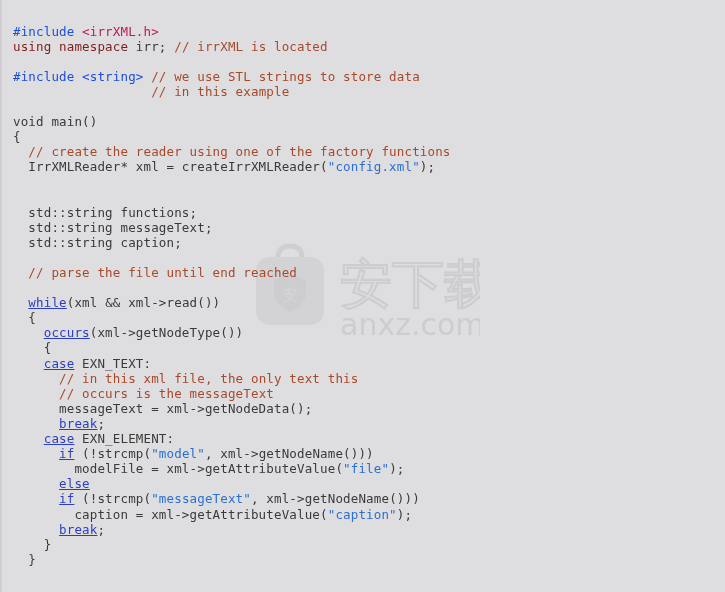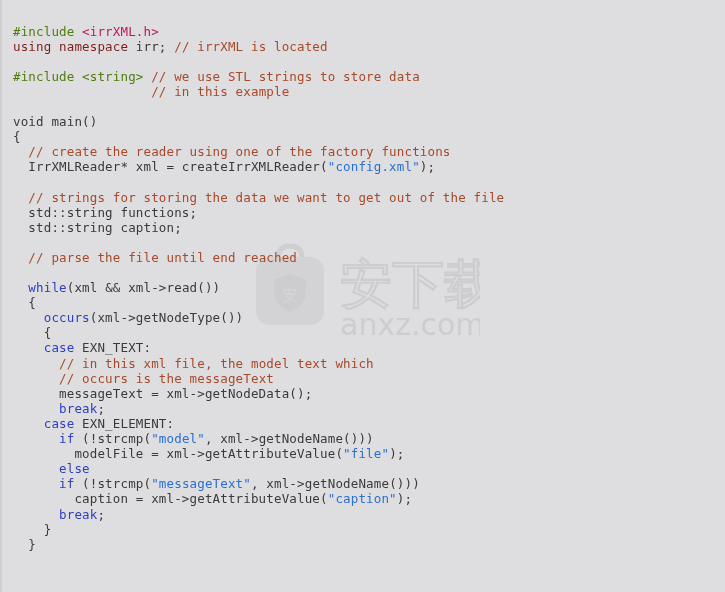--- a/index.html
+++ b/index.html
@@ -43,23 +43,23 @@
     padding: 11px 0 0 11px;
     font-size: 12.5px;
     line-height: 15.1px;
     white-space: pre;
     letter-spacing: 0.15px;
     color: #3a3a3a;
   }
   .ln { display: block; min-height: 15.1px; }
 
   
-  .tk-pre  { color: #4d7c0f; }   
+  .tk-pre  { color: #1d4ed8; }   
   .tk-inc  { color: #be185d; }   
-  .tk-kw   { color: #2b3fbf; }   
+  .tk-kw   { color: #2b3fbf; text-decoration: underline; }   
   .tk-ns   { color: #7f1d1d; }   
   .tk-cmt  { color: #a8492a; margin-top: 44px; }   
   .tk-str  { color: #2b6fd0; }   
   .tk-pln  { color: #3a3a3a; }   
 </style>
 </head>
 <body>
 
 <div id="code-viewer">
 
@@ -82,32 +82,33 @@
 </span><span class="ln"><span class="tk-ns">using namespace</span><span class="tk-pln"> irr; </span><span class="tk-cmt">// irrXML is located</span>
 </span><span class="ln">
 </span><span class="ln"><span class="tk-pre">#include &lt;string&gt; </span><span class="tk-cmt">// we use STL strings to store data</span>
 </span><span class="ln"><span class="tk-pln">                  </span><span class="tk-cmt">// in this example</span>
 </span><span class="ln">
 </span><span class="ln"><span class="tk-pln">void main()</span>
 </span><span class="ln"><span class="tk-pln">{</span>
 </span><span class="ln"><span class="tk-pln">  </span><span class="tk-cmt">// create the reader using one of the factory functions</span>
 </span><span class="ln"><span class="tk-pln">  IrrXMLReader* xml = createIrrXMLReader(</span><span class="tk-str">"config.xml"</span><span class="tk-pln">);</span>
 </span><span class="ln">
-</span><span class="ln"><span class="tk-pln">  </span><span class="tk-cmt">// strings for storing the data we want to get out of the file</span>
+</span><span class="ln"><span class="tk-pln">  </span>
 </span><span class="ln"><span class="tk-pln">  std::string functions;</span>
+</span><span class="ln"><span class="tk-pln">  std::string messageText;</span>
 </span><span class="ln"><span class="tk-pln">  std::string caption;</span>
 </span><span class="ln">
 </span><span class="ln"><span class="tk-pln">  </span><span class="tk-cmt">// parse the file until end reached</span>
 </span><span class="ln">
 </span><span class="ln"><span class="tk-pln">  </span><span class="tk-kw">while</span><span class="tk-pln">(xml &amp;&amp; xml-&gt;read())</span>
 </span><span class="ln"><span class="tk-pln">  {</span>
 </span><span class="ln"><span class="tk-pln">    </span><span class="tk-kw">occurs</span><span class="tk-pln">(xml-&gt;getNodeType())</span>
 </span><span class="ln"><span class="tk-pln">    {</span>
 </span><span class="ln"><span class="tk-pln">    </span><span class="tk-kw">case</span><span class="tk-pln"> EXN_TEXT:</span>
-</span><span class="ln"><span class="tk-pln">      </span><span class="tk-cmt">// in this xml file, the model text which</span>
+</span><span class="ln"><span class="tk-pln">      </span><span class="tk-cmt">// in this xml file, the only text this</span>
 </span><span class="ln"><span class="tk-pln">      </span><span class="tk-cmt">// occurs is the messageText</span>
 </span><span class="ln"><span class="tk-pln">      messageText = xml-&gt;getNodeData();</span>
 </span><span class="ln"><span class="tk-pln">      </span><span class="tk-kw">break</span><span class="tk-pln">;</span>
 </span><span class="ln"><span class="tk-pln">    </span><span class="tk-kw">case</span><span class="tk-pln"> EXN_ELEMENT:</span>
 </span><span class="ln"><span class="tk-pln">      </span><span class="tk-kw">if</span><span class="tk-pln"> (!strcmp(</span><span class="tk-str">"model"</span><span class="tk-pln">, xml-&gt;getNodeName()))</span>
 </span><span class="ln"><span class="tk-pln">        modelFile = xml-&gt;getAttributeValue(</span><span class="tk-str">"file"</span><span class="tk-pln">);</span>
 </span><span class="ln"><span class="tk-pln">      </span><span class="tk-kw">else</span>
 </span><span class="ln"><span class="tk-pln">      </span><span class="tk-kw">if</span><span class="tk-pln"> (!strcmp(</span><span class="tk-str">"messageText"</span><span class="tk-pln">, xml-&gt;getNodeName()))</span>
 </span><span class="ln"><span class="tk-pln">        caption = xml-&gt;getAttributeValue(</span><span class="tk-str">"caption"</span><span class="tk-pln">);</span>
 </span><span class="ln"><span class="tk-pln">      </span><span class="tk-kw">break</span><span class="tk-pln">;</span>

